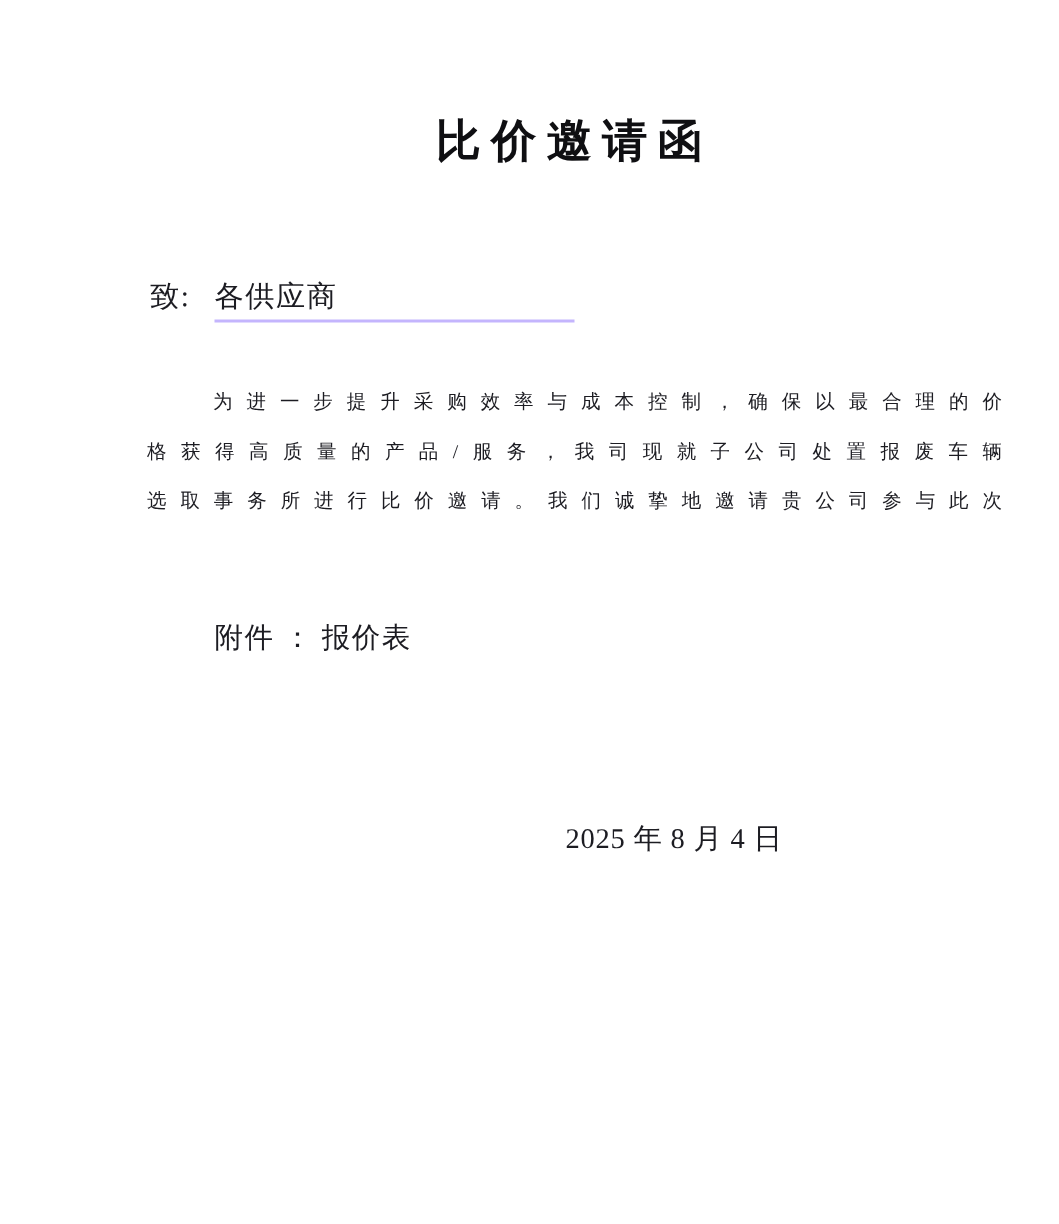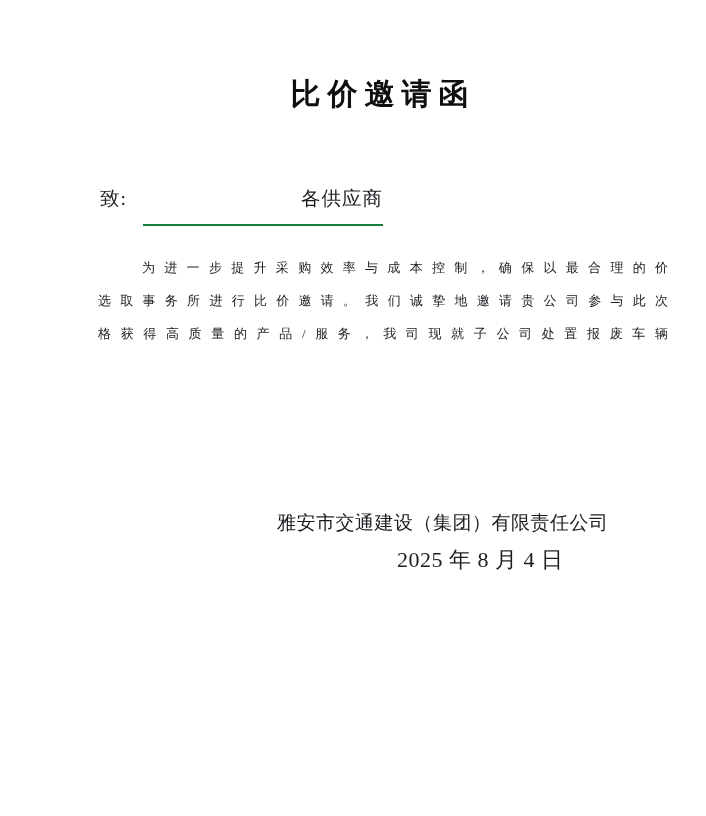--- a/index.html
+++ b/index.html
@@ -39,23 +39,23 @@
     display: flex;
     align-items: flex-start;
   }
   .to-label {
     letter-spacing: 1px;
   }
   .to-blank {
     display: inline-block;
     width: 240px;
     margin-left: 16px;
-    text-align: right;
-    border-bottom: 2px solid #15803d;
-    padding-bottom: 14px;
+    text-align: left;
+    border-bottom: 2px solid #c4b5fd;
+    padding-bottom: 3px;
     letter-spacing: 1px;
   }
   .body-para {
     position: absolute;
     top: 251px;
     left: 98px;
     width: 570px;
     font-size: 13px;
     line-height: 33px;
   }
@@ -86,22 +86,22 @@
     top: 511px;
     left: 277px;
     font-size: 19px;
     line-height: 24px;
     letter-spacing: 0.5px;
     white-space: nowrap;
   }
   .sig-date {
     position: absolute;
     top: 548px;
-    left: 397px;
-    font-size: 22px;
+    left: 377px;
+    font-size: 19px;
     line-height: 24px;
     letter-spacing: 0.5px;
     white-space: nowrap;
   }
 </style>
 </head>
 <body>
 
 <div class="page">
 
@@ -109,22 +109,22 @@
 
   <div class="to-line">
     <span class="to-label">致:</span>
     <span class="to-blank">
       <span>各供应商</span>
     </span>
   </div>
 
   <div class="body-para">
     <div class="bline just indent">为进一步提升采购效率与成本控制，确保以最合理的价</div>
+    <div class="bline just">格获得高质量的产品/服务，我司现就子公司处置报废车辆</div>
     <div class="bline just">选取事务所进行比价邀请。我们诚挚地邀请贵公司参与此次</div>
-    <div class="bline just">格获得高质量的产品/服务，我司现就子公司处置报废车辆</div>
   </div>
 
+  <div class="attachment">附件 ： 报价表</div>
 
-  <div class="sig-company">雅安市交通建设（集团）有限责任公司</div>
 
   <div class="sig-date">2025 年 8 月 4 日</div>
 
 </div>
 
 </body></html>

